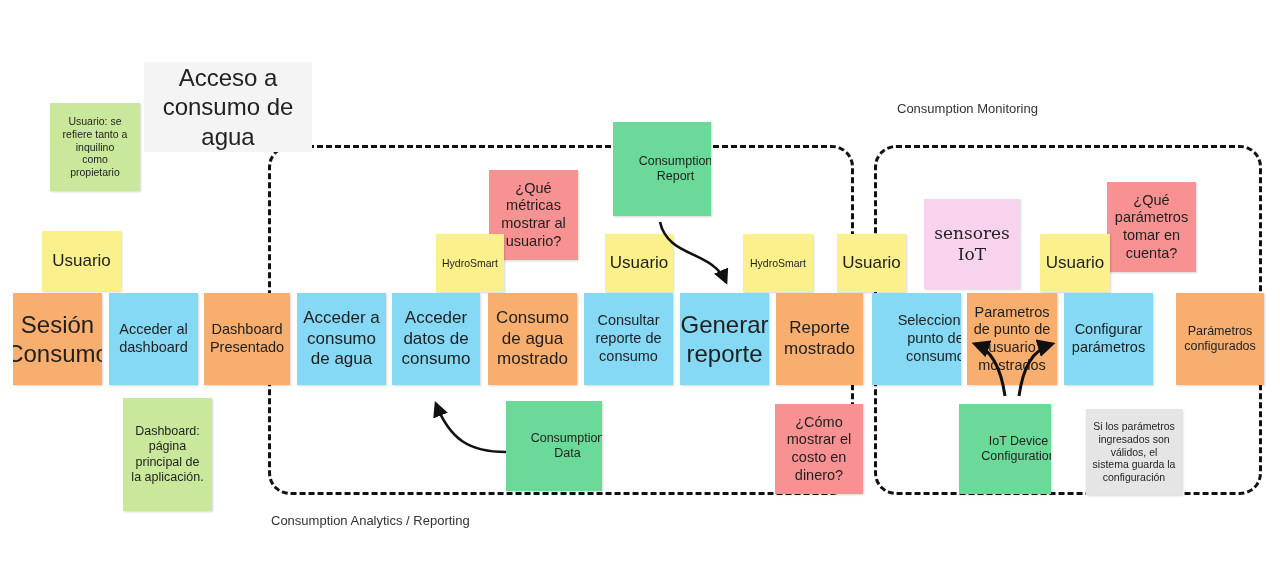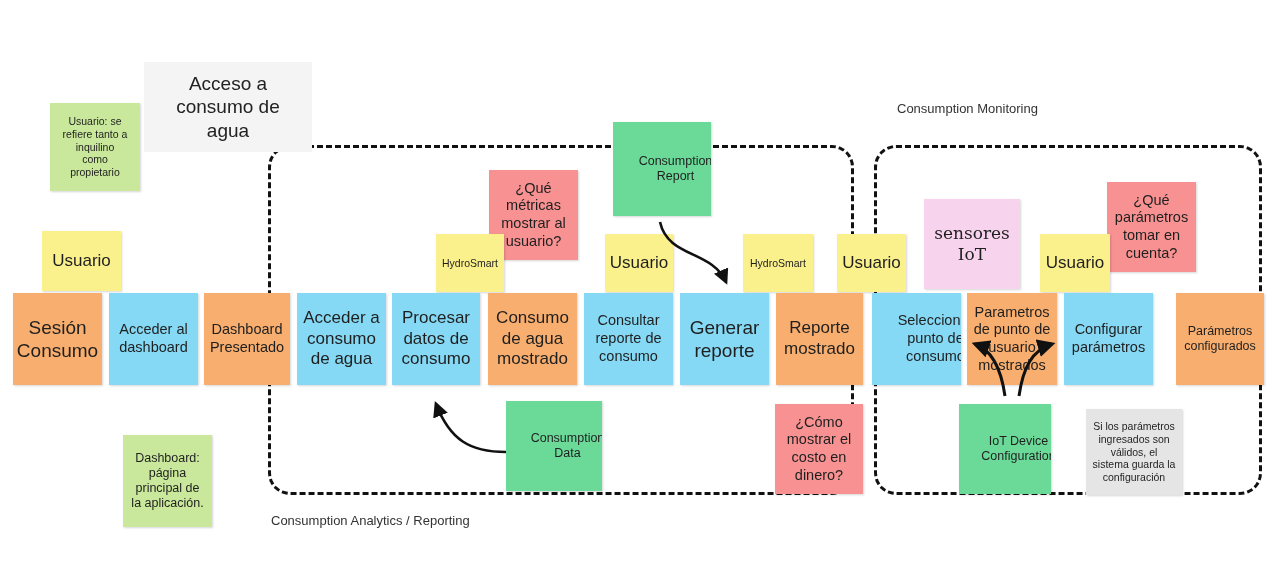--- a/index.html
+++ b/index.html
@@ -36,21 +36,21 @@
   .c-green{background:#6BDA98;padding-left:32px;}
   .c-lime{background:#C9E89B;}
   .c-pink{background:#F8D3EE;}
   .c-purple{background:#e5e5e5;}
   .c-header{
     background:#F4F4F4;
     box-shadow:none;
     color:#222;
   }
   
-  .t-xl{font-size:19px;}
+  .t-xl{font-size:24px;}
   .t-lg{font-size:17px;}
   .t-md{font-size:14.5px;}
   .t-sm{font-size:12.5px;}
   .t-xs{font-size:10.5px;margin-left:24px;}
   .serifish{font-family:"DejaVu Serif","Liberation Serif",serif;}
 
   
   .context{
     position:absolute;
     box-sizing:border-box;
@@ -86,21 +86,21 @@
   <div class="card c-header t-xl" style="left:144px;top:62px;width:168px;height:90px;">Acceso a
 consumo de
 agua</div>
 
   <div class="card c-lime t-xs" style="left:26px;top:103px;width:90px;height:88px;">Usuario: se
 refiere tanto a
 inquilino
 como
 propietario</div>
 
-  <div class="card c-lime t-sm" style="left:123px;top:398px;width:89px;height:92px;margin-top:37px;">Dashboard:
+  <div class="card c-lime t-sm" style="left:123px;top:398px;width:89px;height:113px;">Dashboard:
 página
 principal de
 la aplicación.</div>
 
   <div class="card c-purple t-xs" style="left:1062px;top:409px;width:96px;height:86px;">Si los parámetros
 ingresados son
 válidos, el
 sistema guarda la
 configuración</div>
 
@@ -149,21 +149,21 @@
   <div class="card c-blue t-md" style="left:109px;top:293px;width:89px;height:92px;">Acceder al
 dashboard</div>
 
   <div class="card c-orange t-md" style="left:204px;top:293px;width:86px;height:92px;">Dashboard
 Presentado</div>
 
   <div class="card c-blue t-lg" style="left:297px;top:293px;width:89px;height:92px;">Acceder a
 consumo
 de agua</div>
 
-  <div class="card c-blue t-lg" style="left:392px;top:293px;width:88px;height:92px;">Procesar
+  <div class="card c-blue t-lg" style="left:392px;top:293px;width:88px;height:92px;">Acceder
 datos de
 consumo</div>
 
   <div class="card c-orange t-lg" style="left:488px;top:293px;width:89px;height:92px;">Consumo
 de agua
 mostrado</div>
 
   <div class="card c-blue t-md" style="left:584px;top:293px;width:89px;height:92px;">Consultar
 reporte de
 consumo</div>

